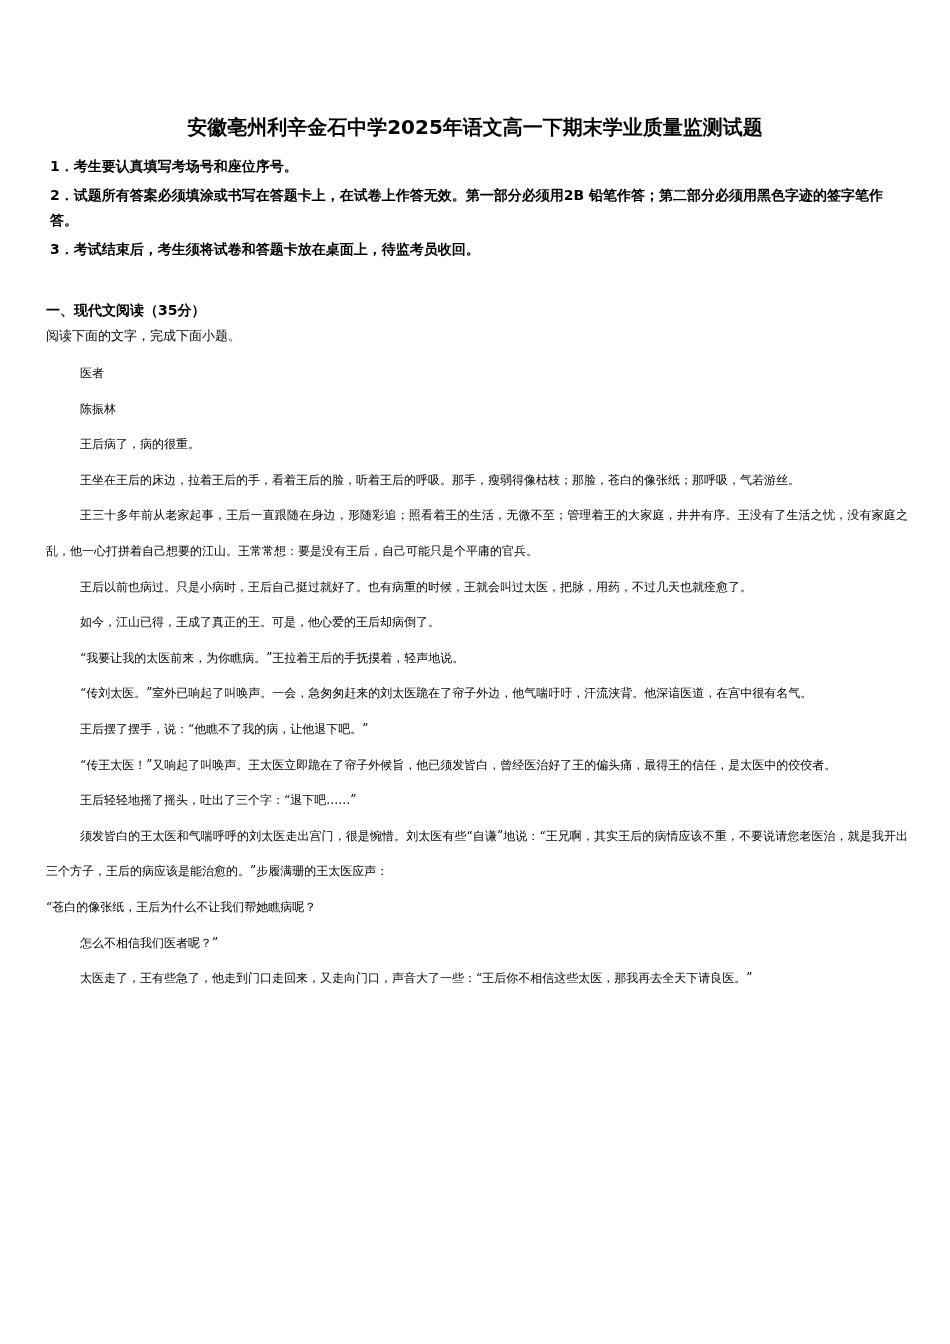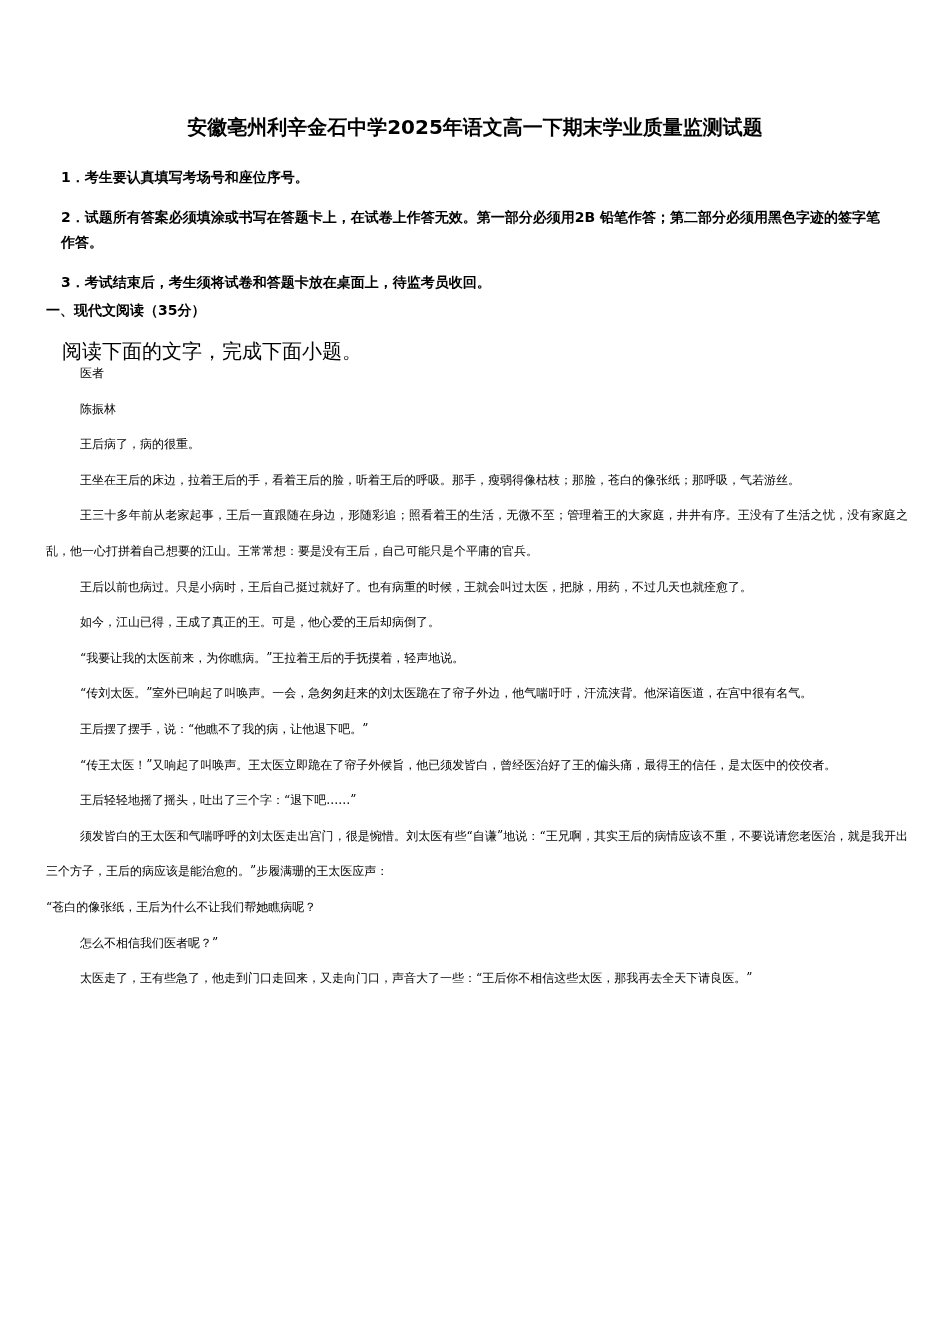--- a/index.html
+++ b/index.html
@@ -38,40 +38,40 @@
       position: absolute;
       left: 46px;
       top: 150px;
       width: 862px;
       font-family: "DejaVu Sans", "Liberation Sans", sans-serif;
       font-size: 14px;
       font-weight: bold;
       line-height: 25px;
     }
     .notice .heading { margin: 0; }
-    .notice .item { margin: 15px; }
+    .notice .item { margin: 4px; }
     .section {
       position: absolute;
       left: 46px;
       top: 298px;
       width: 862px;
       font-size: 14px;
     }
     .section-heading {
       font-family: "DejaVu Sans", "Liberation Sans", sans-serif;
       font-weight: bold;
       font-size: 14px;
       line-height: 25px;
       margin: 0;
     }
     .instruction {
       font-family: "DejaVu Sans", "Liberation Sans", sans-serif;
-      font-size: 20px;
+      font-size: 13px;
       line-height: 25px;
-      margin: 16px;
+      margin: 0;
     }
     .article {
       position: absolute;
       left: 46px;
       top: 356px;
       width: 862px;
       font-family: "DejaVu Serif", "Liberation Serif", serif;
       font-size: 12px;
       line-height: 35.6px;
       text-align: justify;

